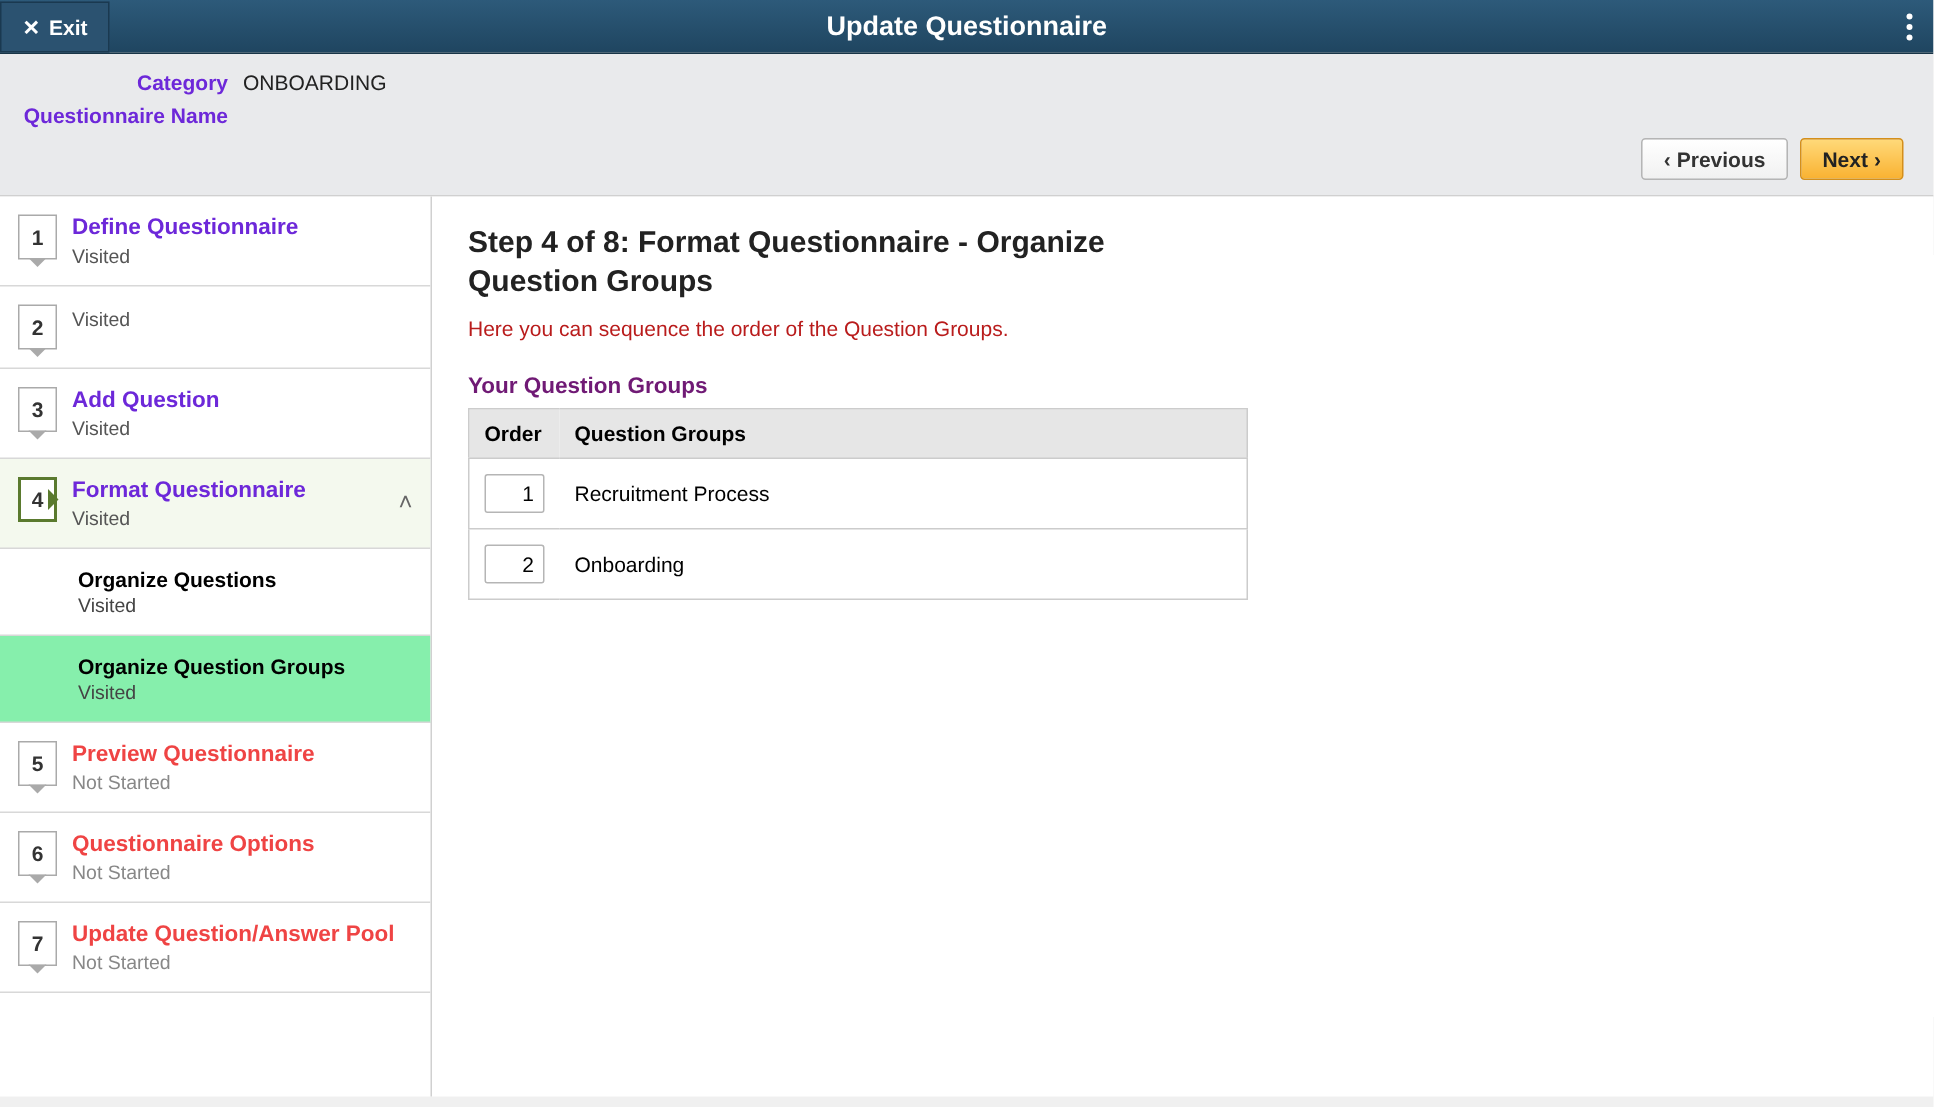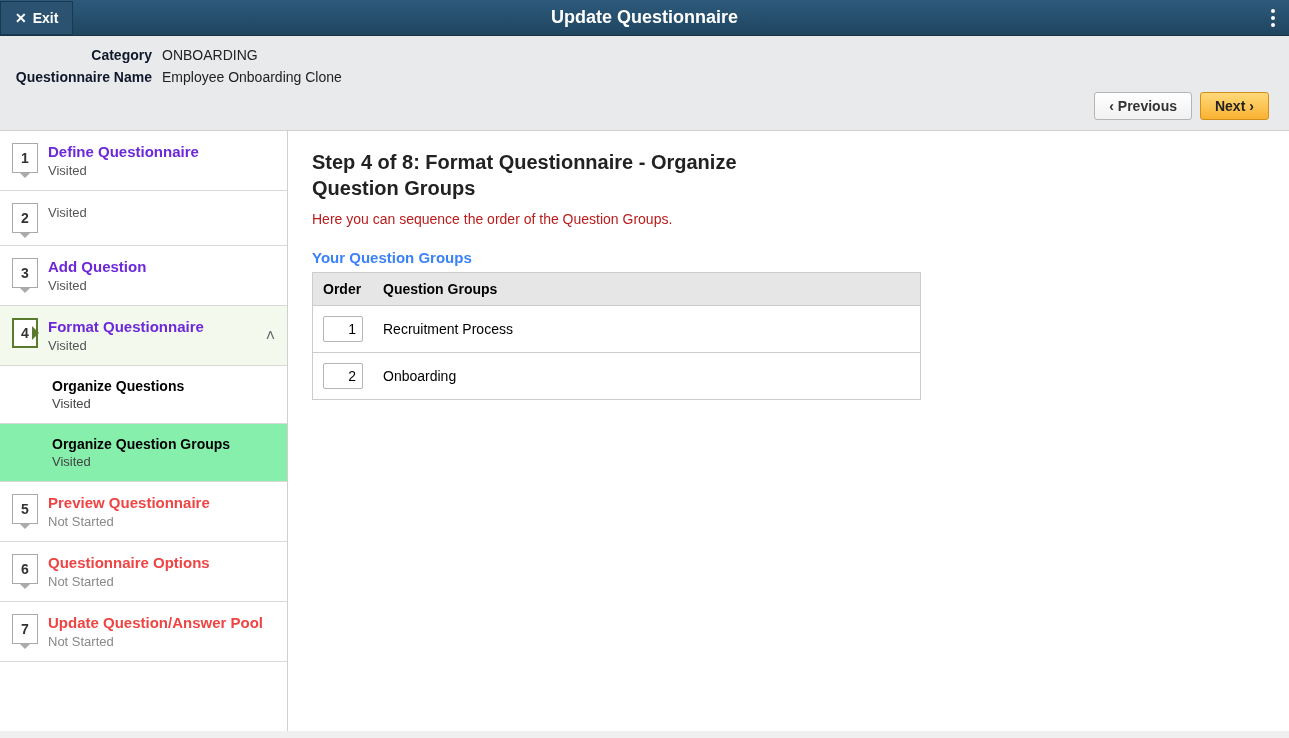--- a/index.html
+++ b/index.html
@@ -68,21 +68,21 @@
       border-bottom: 1px solid #d0d0d0;
     }
     .info-row {
       display: flex;
       align-items: center;
       line-height: 22px;
     }
     .info-label {
       width: 150px;
       text-align: right;
-      color: #0f172a;
+      color: #6d28d9;
       font-weight: bold;
       padding-right: 10px;
       font-size: 14px;
     }
     .info-value {
       color: #222;
       font-size: 14px;
     }
     .nav-buttons {
       display: flex;
@@ -245,29 +245,29 @@
       color: #222;
       max-width: 440px;
       line-height: 26px;
     }
     .step-desc {
       margin-top: 10px;
       font-size: 14px;
       color: #b91c1c;
     }
     .section-title {
-      color: #3b82f6;
+      color: #701a75;
       font-weight: bold;
       margin-top: 22px;
       font-size: 15px;
     }
     .qg-table {
       border: 1px solid #ccc;
       margin-top: 6px;
-      width: 609px;
+      width: 520px;
       border-collapse: collapse;
     }
     .qg-table th {
       text-align: left;
       padding: 8px 10px;
       background: #e6e6e6;
       border-bottom: 1px solid #ccc;
       font-weight: bold;
       font-size: 14px;
     }
@@ -311,21 +311,20 @@
   </div>
 </div>
 
 <div class="info-bar">
   <div class="info-row">
     <div class="info-label">Category</div>
     <div class="info-value">ONBOARDING</div>
   </div>
   <div class="info-row">
     <div class="info-label">Questionnaire Name</div>
-    <div class="info-value">Employee Onboarding Clone</div>
   </div>
   <div class="nav-buttons">
     <button class="btn btn-prev">
       <span class="chev">‹</span>
       <span>Previous</span>
     </button>
     <button class="btn btn-next">
       <span>Next</span>
       <span class="chev">›</span>
     </button>

